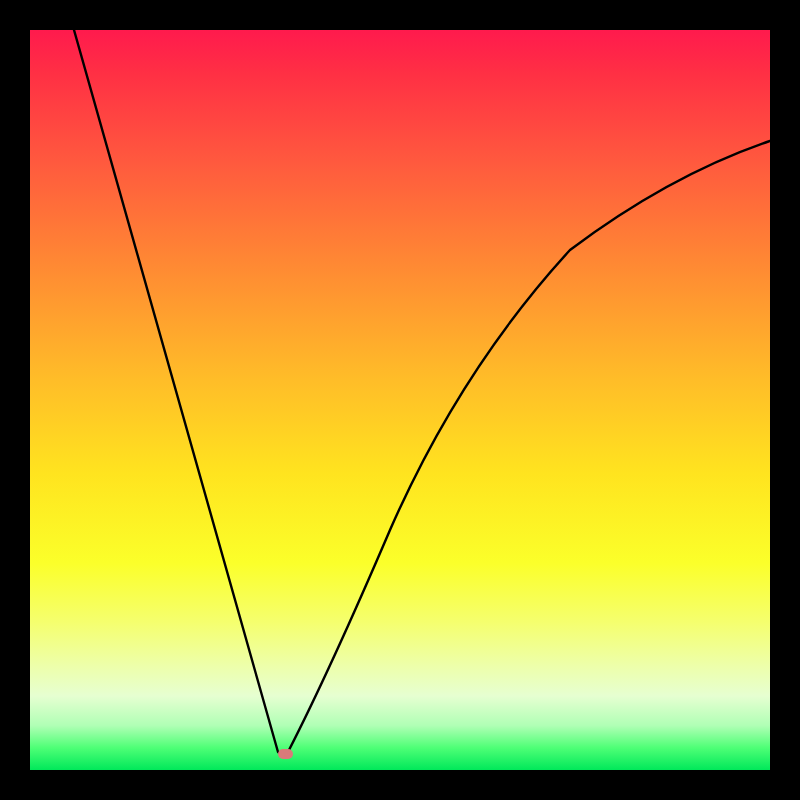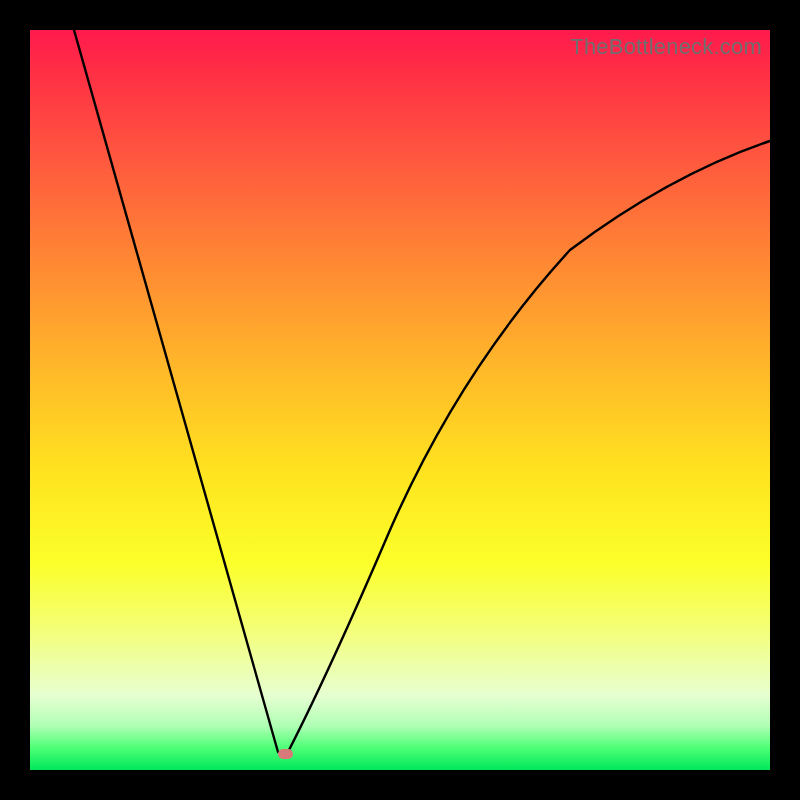--- a/index.html
+++ b/index.html
@@ -62,21 +62,20 @@
     background: #d97a7a;
   }
 </style>
 </head>
 <body>
 
 <div class="frame">
 
   <div class="plot-area">
 
-    <div class="watermark">TheBottleneck.com</div>
 
     <svg class="curve" viewBox="0 0 740 740" preserveAspectRatio="none">
       <path d="M 44 0
                L 248 722
                Q 253 728 258 722
                Q 300 640 360 500
                Q 430 340 540 220
                Q 640 145 740 111" fill="none" stroke="#000" stroke-width="2.4" stroke-linecap="round" stroke-linejoin="round"></path>
     </svg>
 

